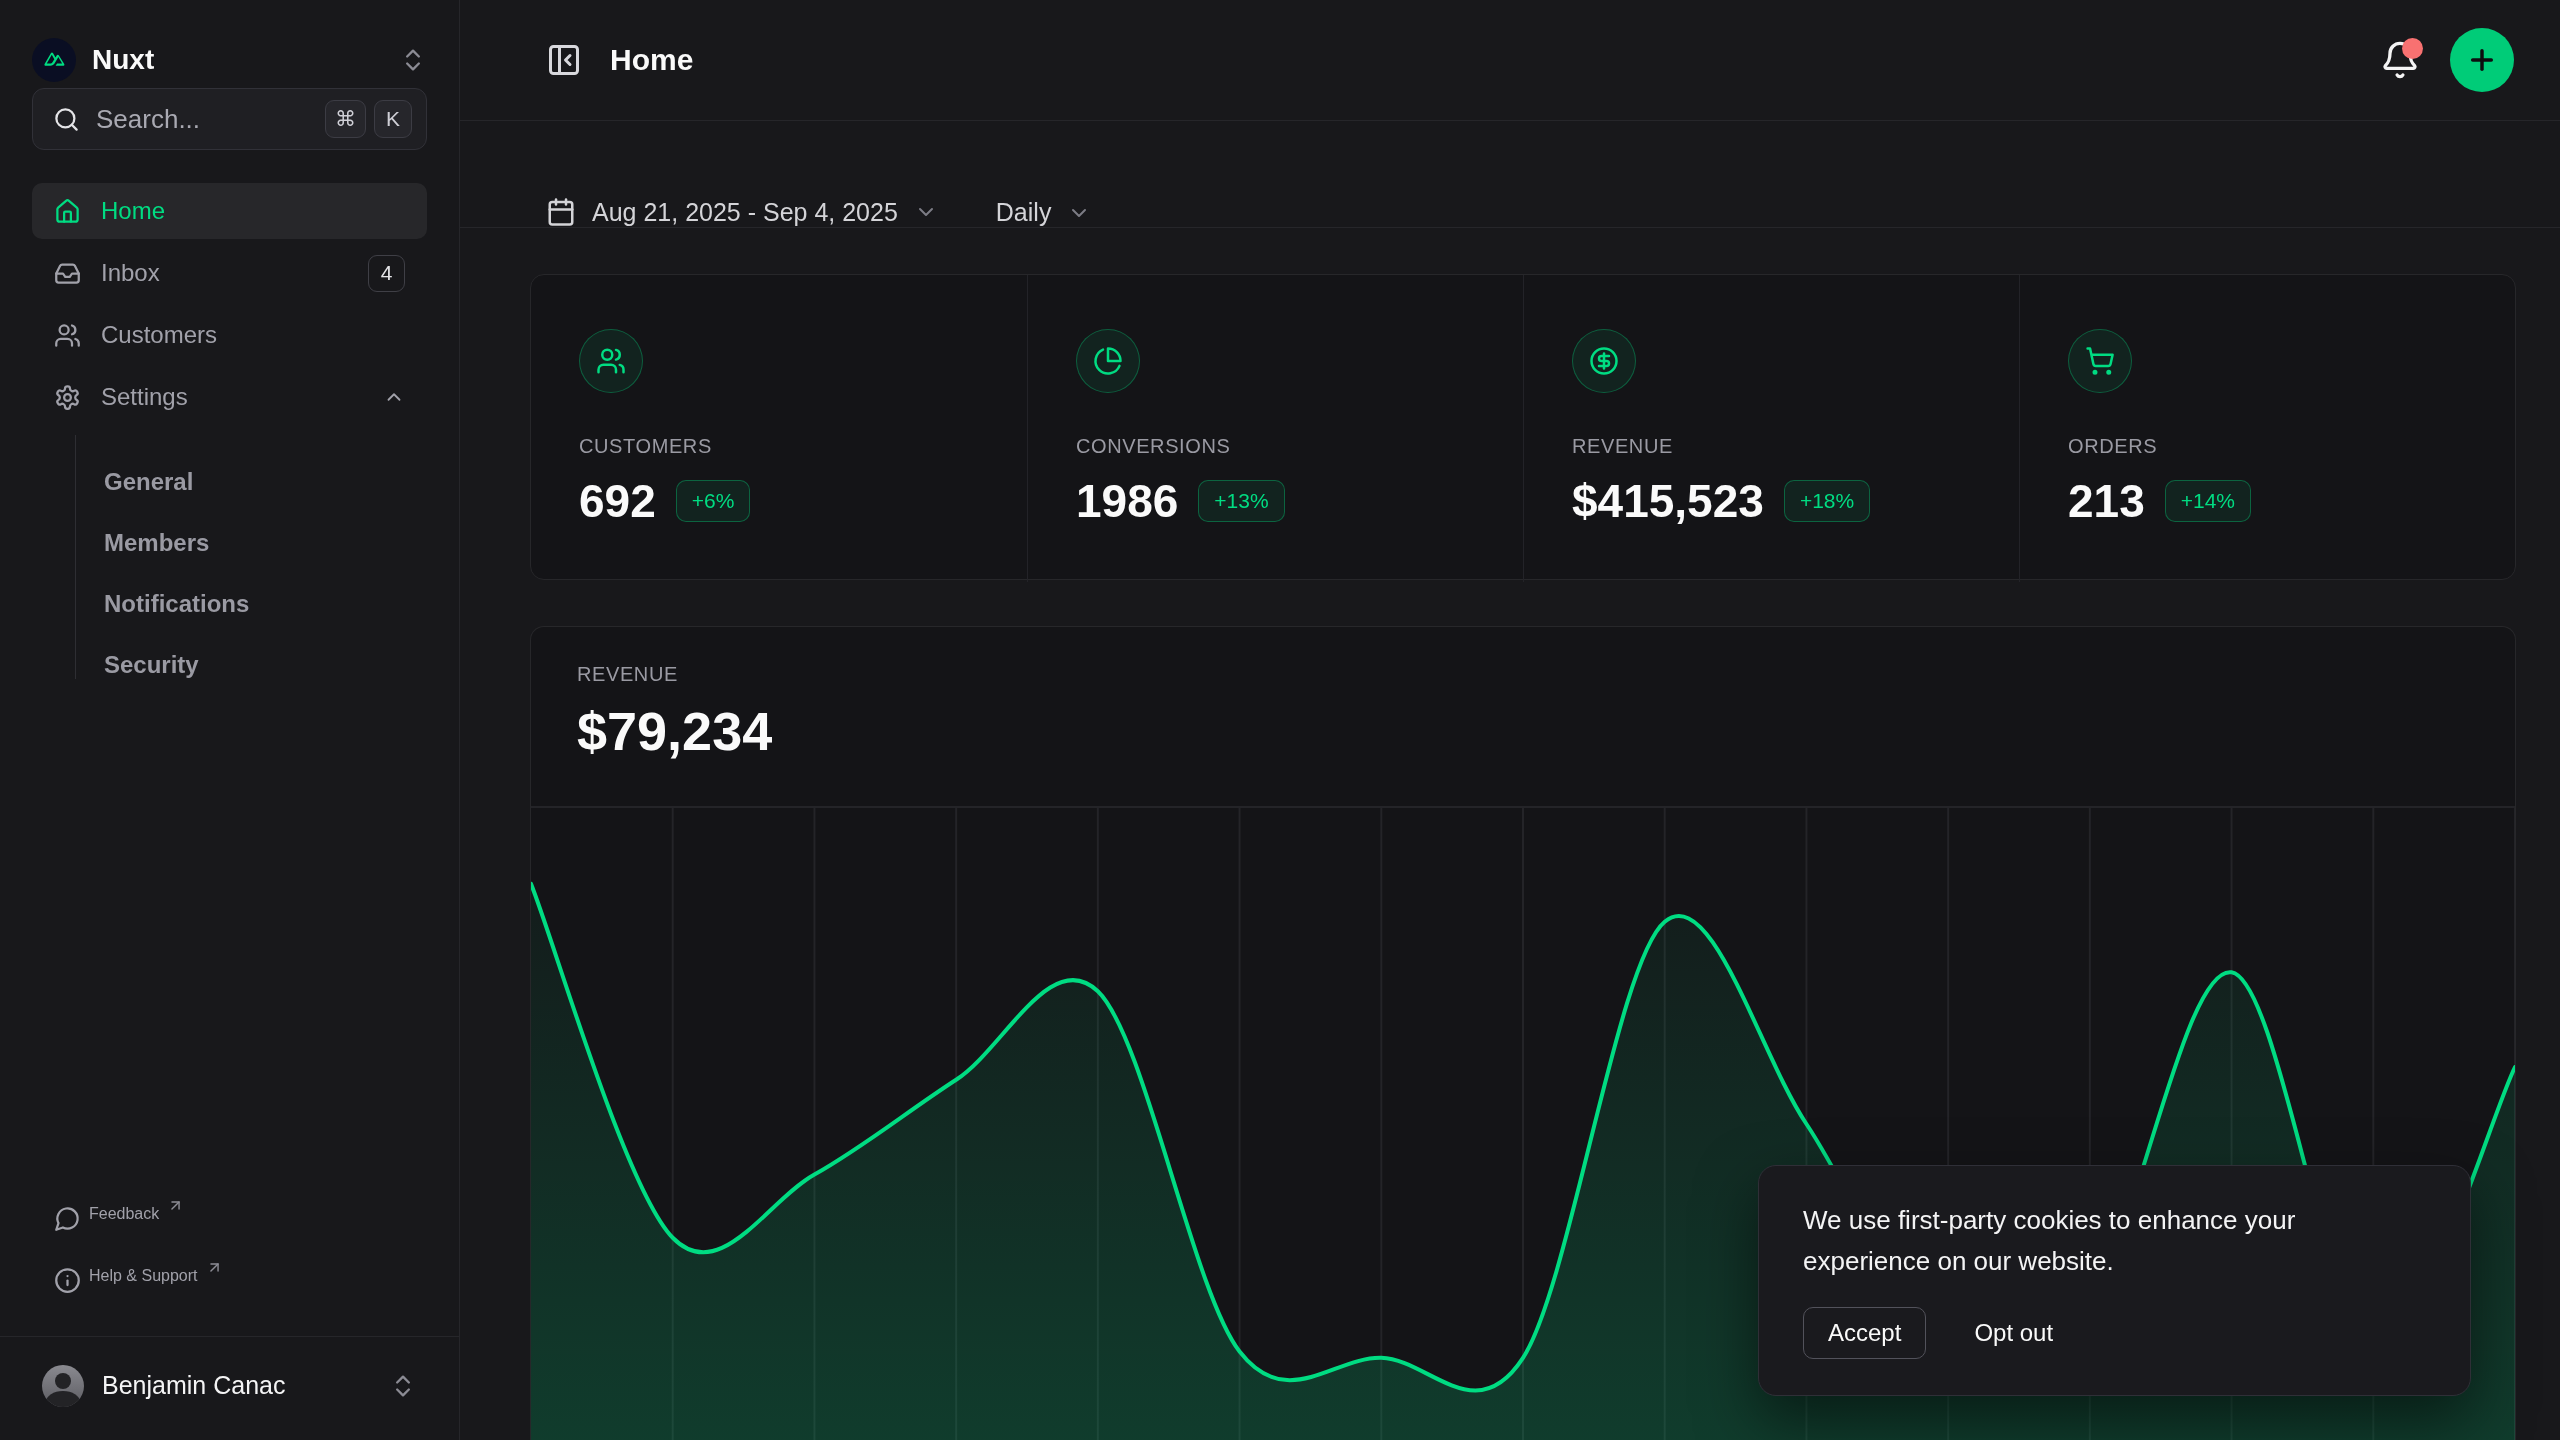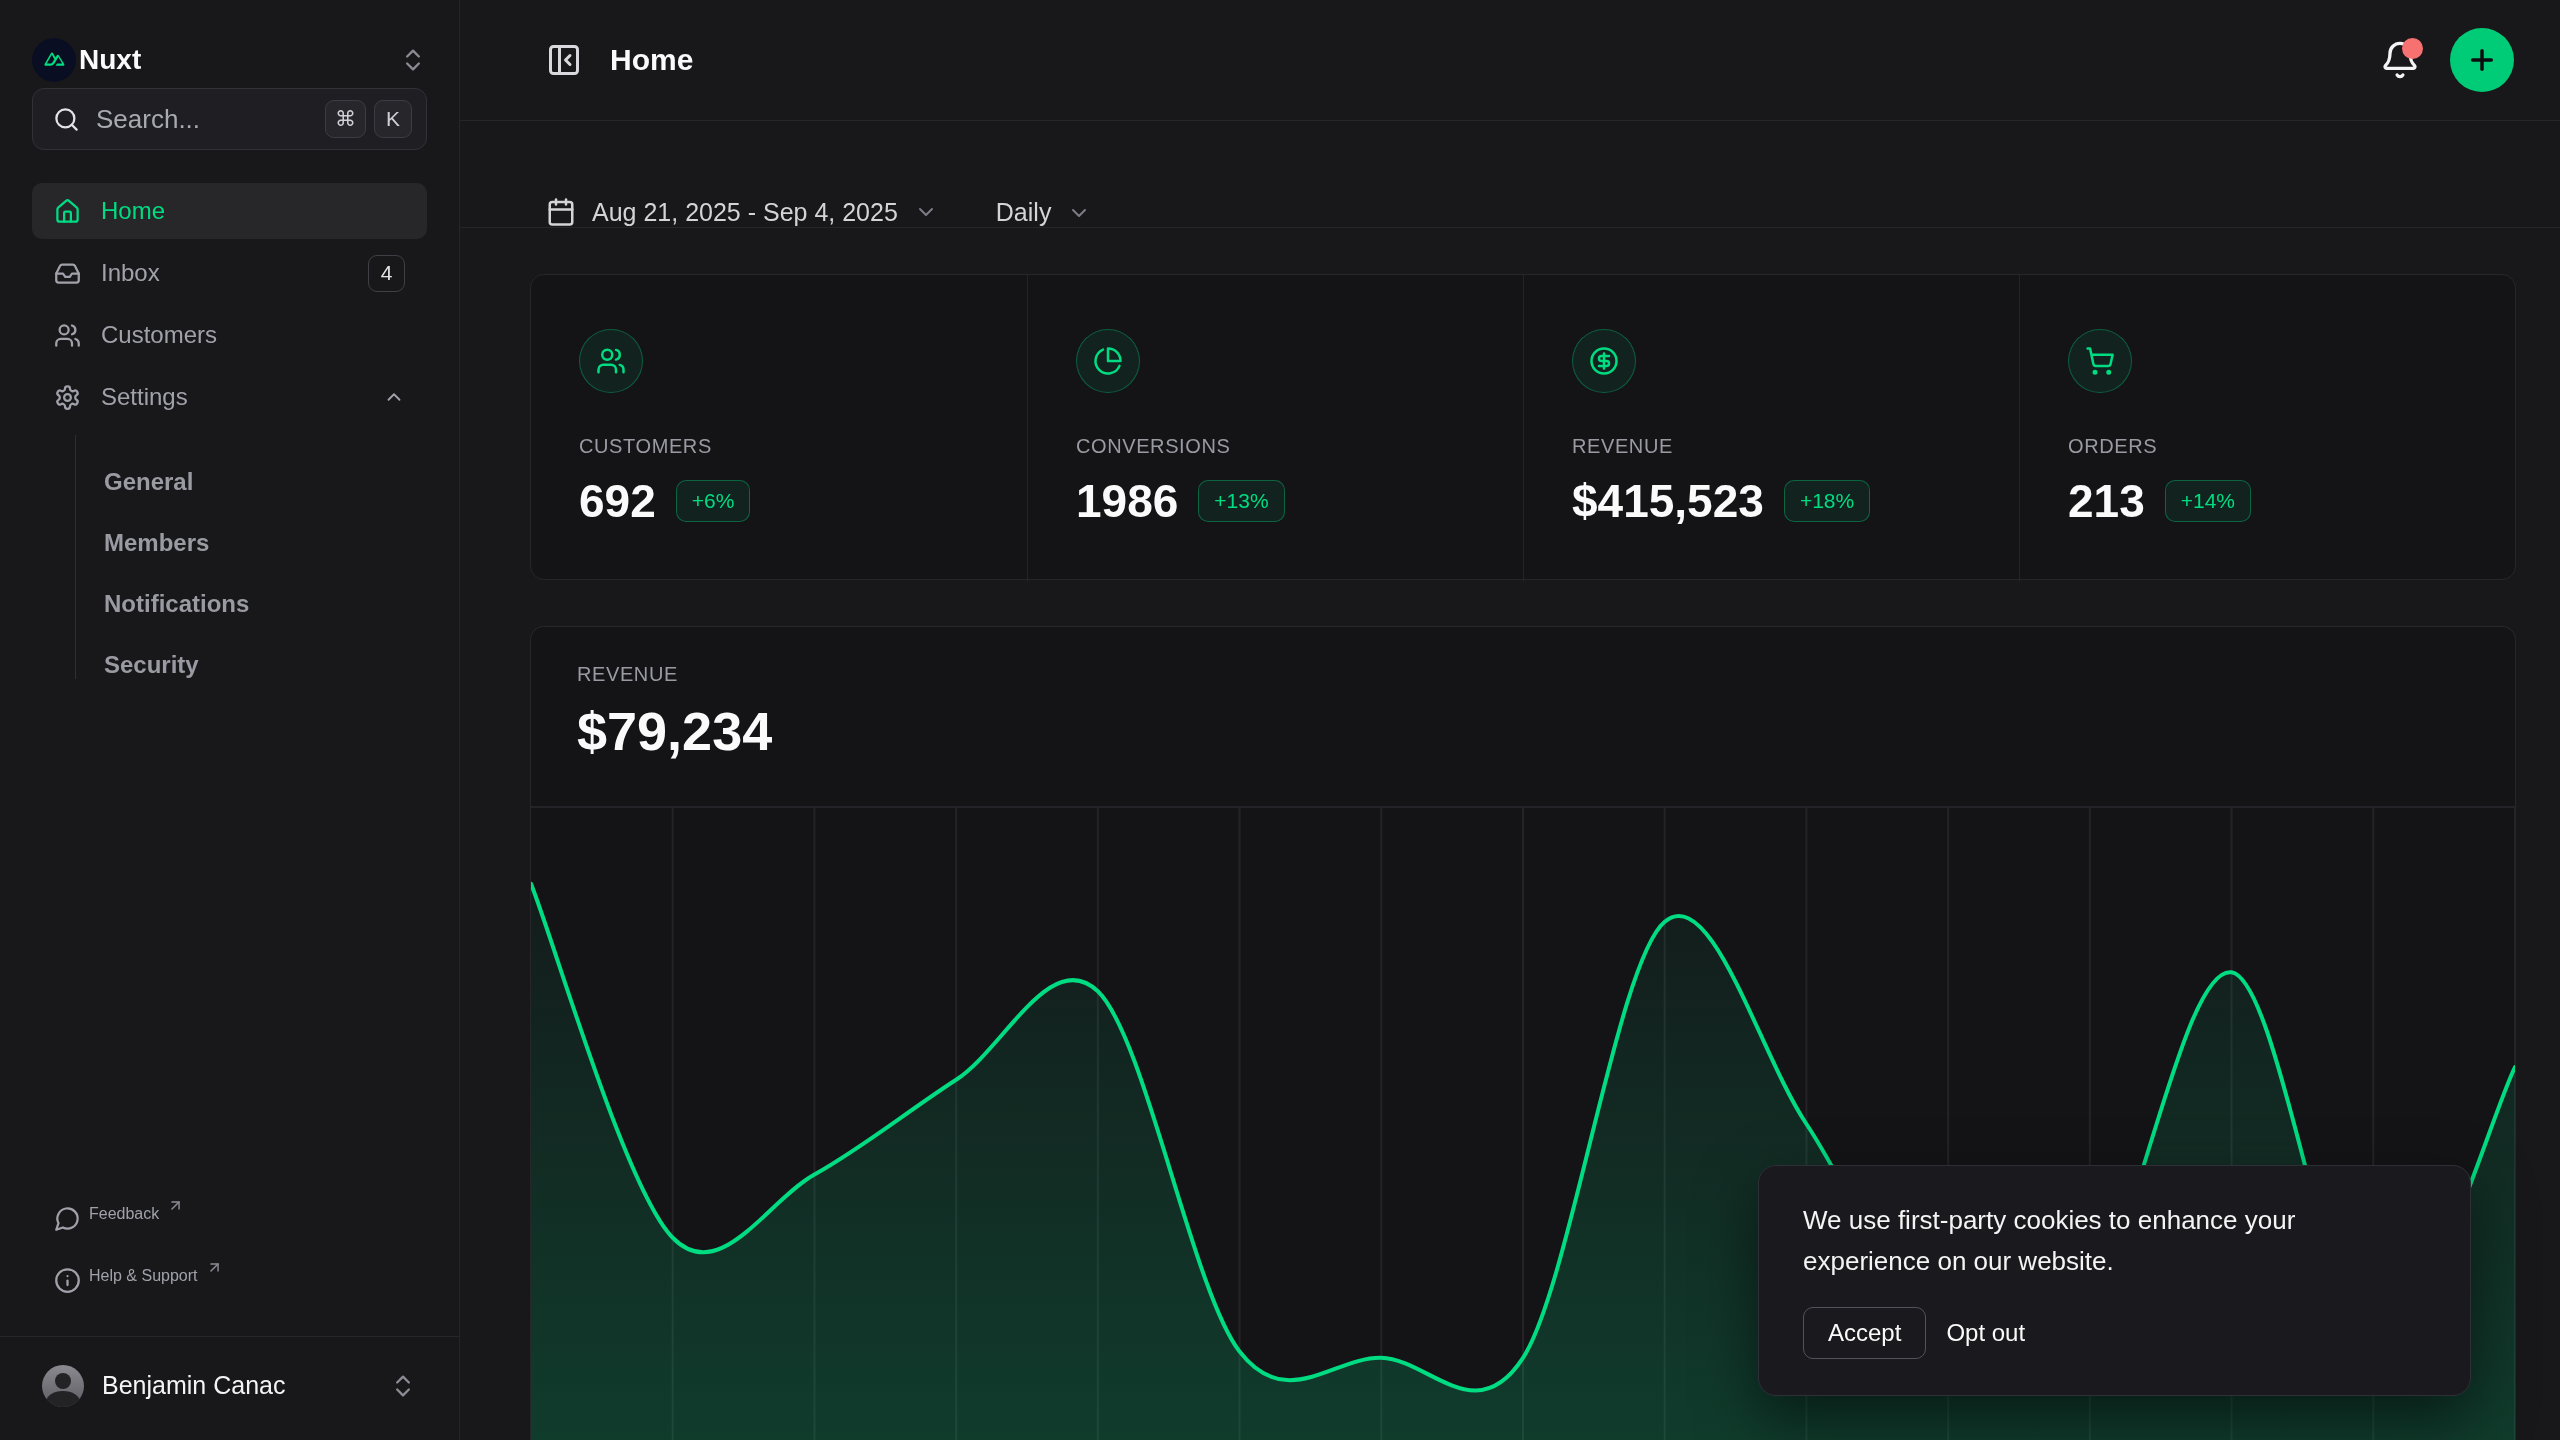--- a/index.html
+++ b/index.html
@@ -11,21 +11,21 @@
   }
   svg { display:block; }
 
   
   .sidebar {
     width:460px; height:1440px; flex-shrink:0;
     border-right:1px solid #26262a;
     display:flex; flex-direction:column;
     padding:24px 32px 0 32px;
   }
-  .brand-row { display:flex; align-items:center; gap:3px; margin-top:8px; height:56px; }
+  .brand-row { display:flex; align-items:center; gap:16px; margin-top:8px; height:56px; }
   .brand-logo {
     width:44px; height:44px; border-radius:50%; background:#0a0e23;
     display:flex; align-items:center; justify-content:center; flex-shrink:0;
   }
   .brand-name { font-size:28px; font-weight:700; color:#fafafa; }
   .selector-icon { margin-left:auto; color:#8b8b94; }
 
   .search-box {
     height:62px; border-radius:12px;
     background:#1f1f23; border:1px solid #313138;
@@ -151,21 +151,21 @@
   .chart-area svg { position:absolute; inset:0; }
 
   
   .cookie-banner {
     position:fixed; right:89px; bottom:44px; width:713px;
     background:#1a1a1e; border:1px solid #2f2f37; border-radius:18px;
     padding:34px 44px 36px 44px; box-shadow:0 24px 60px rgba(0,0,0,0.5);
     z-index:10;
   }
   .cookie-text { font-size:26px; line-height:1.6; color:#f4f4f5; }
-  .cookie-actions { margin-top:24px; display:flex; align-items:center; gap:20px; }
+  .cookie-actions { margin-top:24px; display:flex; align-items:center; gap:48px; }
   .accept-btn {
     padding:11px 24px; border-radius:10px; border:1.5px solid #52525b;
     background:transparent; color:#fafafa; font-size:24px; font-weight:500;
     font-family:inherit; cursor:pointer;
   }
   .optout-btn {
     background:none; border:none; color:#fafafa; font-size:24px; font-weight:500;
     font-family:inherit; cursor:pointer; padding:11px 0;
   }
 </style>

